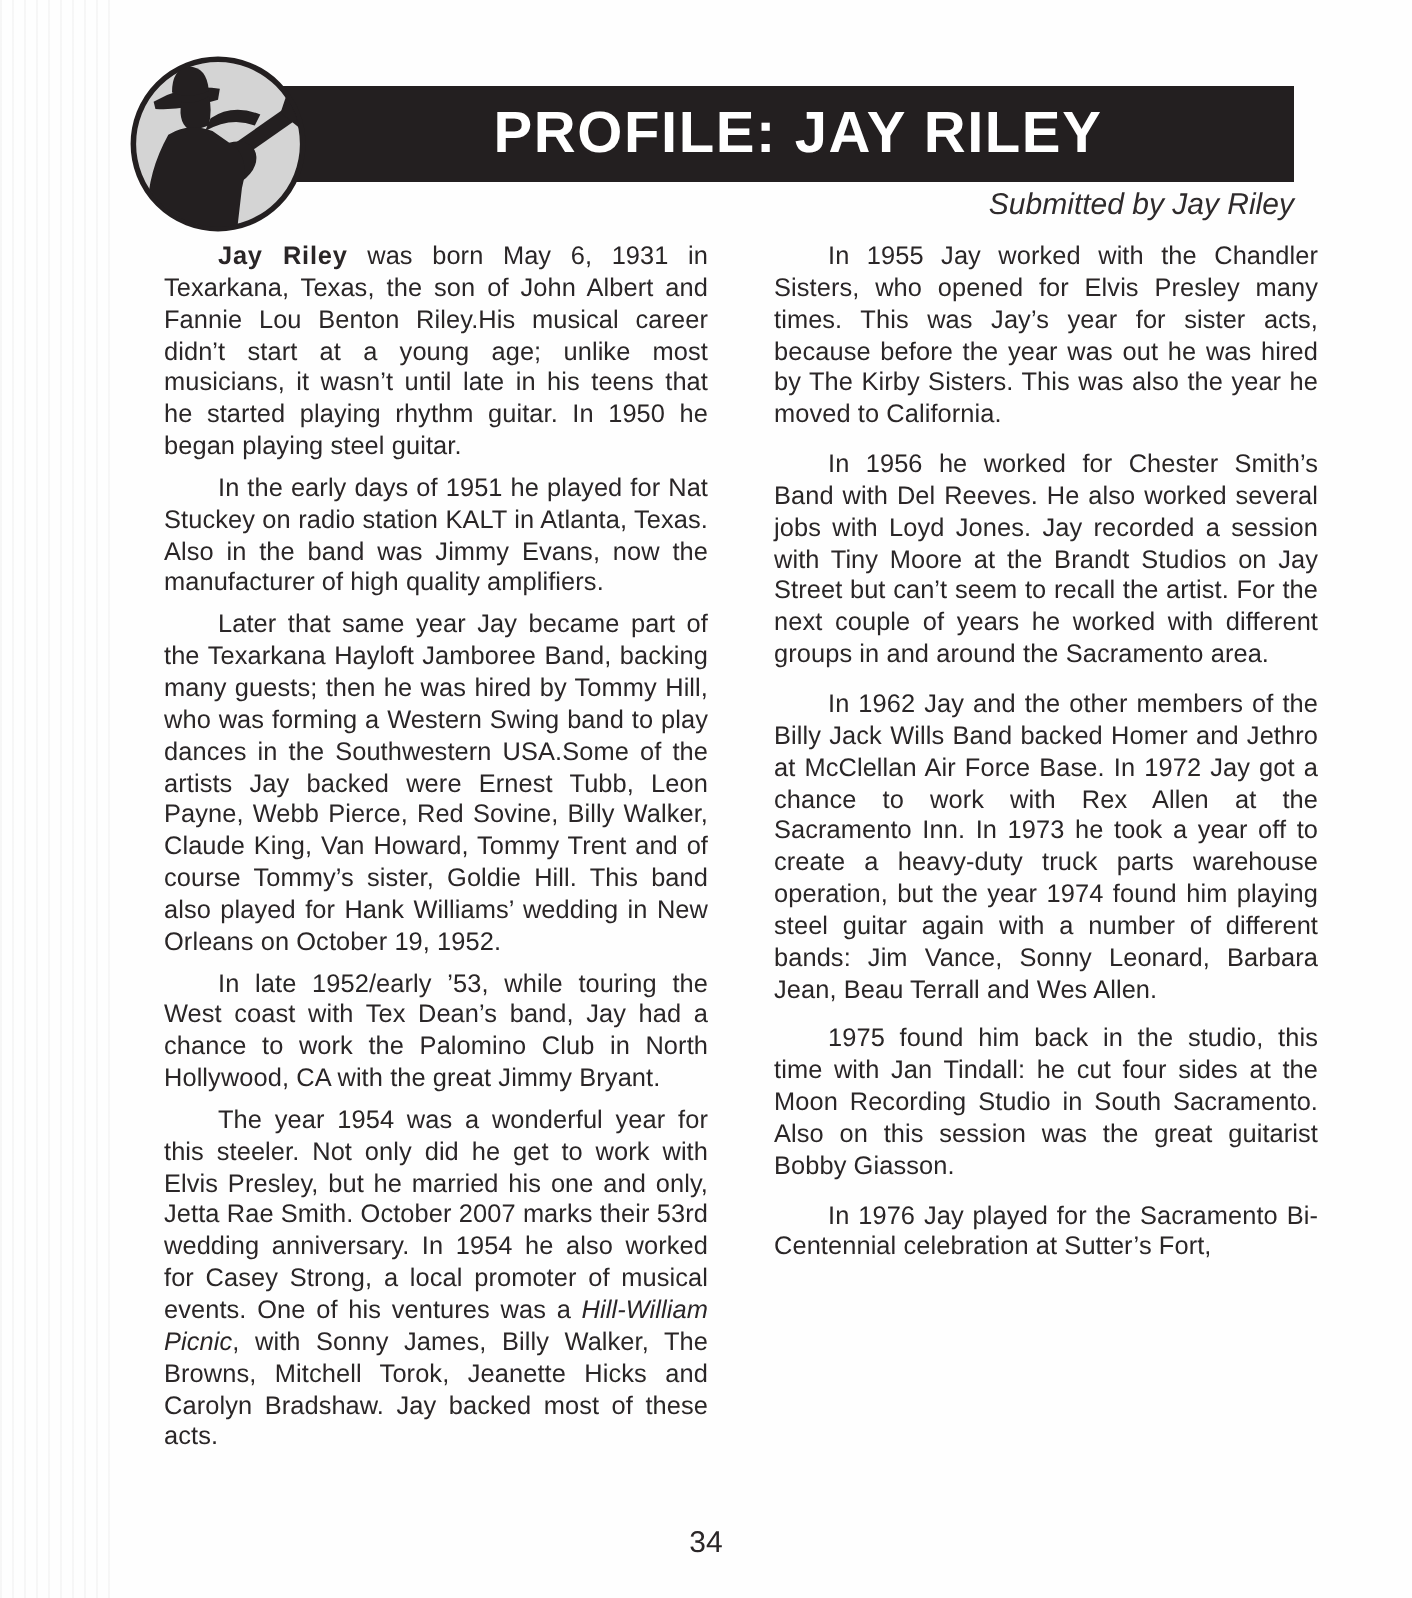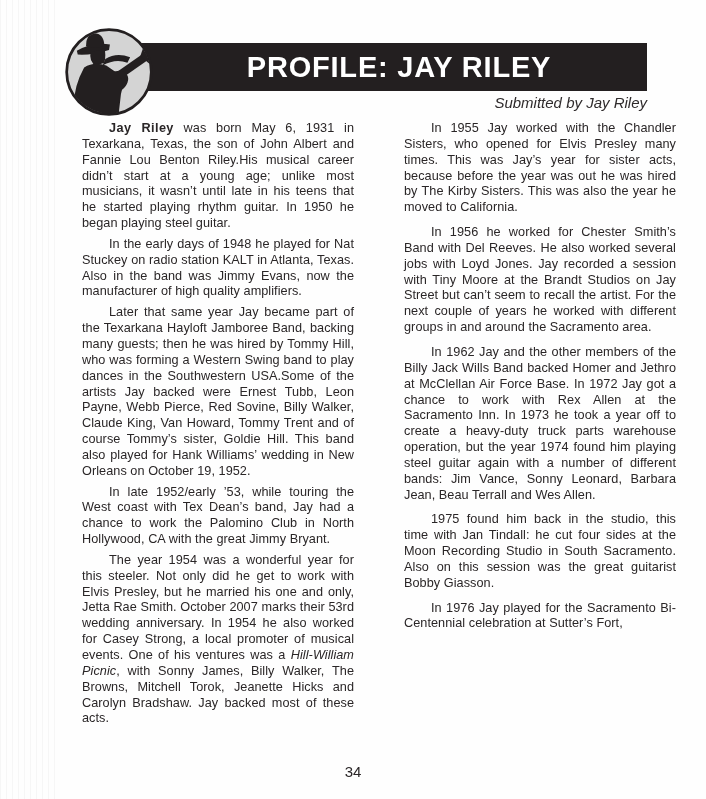--- a/index.html
+++ b/index.html
@@ -34,21 +34,21 @@
     position: absolute; left: 63px; top: 26px; width: 92px; height: 92px;
   }
   .logo svg { display: block; width: 100%; height: 100%; }
   .subtitle {
     position: absolute; left: 99px; top: 94px; width: 548px;
     text-align: right; font-style: italic; font-size: 15px; color: #2f2b2c;
   }
   
   .columns {
     position: absolute; left: 82px; top: 121px;
-    display: flex; gap: 50px;
+    display: flex; gap: 33px;
   }
   .col {
     width: 272px;
     font-size: 12.7px;
     line-height: 15.85px;
     text-align: justify;
     letter-spacing: 0.05px;
     color: #2a2627;
   }
   .col p { margin: 0 0 5px 0; text-indent: 27px; }
@@ -102,21 +102,21 @@
         </g>
       </svg>
     </div>
 
     <div class="subtitle">Submitted by Jay Riley</div>
   </header>
 
   <main class="columns">
     <div class="col col-left">
         <p><span class="b">Jay Riley</span><span> was born May 6, 1931 in Texarkana, Texas, the son of John Albert and Fannie Lou Benton Riley.His musical career didn’t start at a young age; unlike most musicians, it wasn’t until late in his teens that he started playing rhythm guitar. In 1950 he began playing steel guitar.</span></p>
-        <p><span>In the early days of 1948 he played for Nat Stuckey on radio station KALT in Atlanta, Texas. Also in the band was Jimmy Evans, now the manufacturer of high quality amplifiers.</span></p>
+        <p><span>In the early days of 1951 he played for Nat Stuckey on radio station KALT in Atlanta, Texas. Also in the band was Jimmy Evans, now the manufacturer of high quality amplifiers.</span></p>
         <p><span>Later that same year Jay became part of the Texarkana Hayloft Jamboree Band, backing many guests; then he was hired by Tommy Hill, who was forming a Western Swing band to play dances in the Southwestern USA.Some of the artists Jay backed were Ernest Tubb, Leon Payne, Webb Pierce, Red Sovine, Billy Walker, Claude King, Van Howard, Tommy Trent and of course Tommy’s sister, Goldie Hill. This band also played for Hank Williams’ wedding in New Orleans on October 19, 1952.</span></p>
         <p><span>In late 1952/early ’53, while touring the West coast with Tex Dean’s band, Jay had a chance to work the Palomino Club in North Hollywood, CA with the great Jimmy Bryant.</span></p>
         <p><span>The year 1954 was a wonderful year for this steeler. Not only did he get to work with Elvis Presley, but he married his one and only, Jetta Rae Smith. October 2007 marks their 53rd wedding anniversary. In 1954 he also worked for Casey Strong, a local promoter of musical events. One of his ventures was a </span><span class="i">Hill-William Picnic</span><span>, with Sonny James, Billy Walker, The Browns, Mitchell Torok, Jeanette Hicks and Carolyn Bradshaw. Jay backed most of these acts.</span></p>
       </div>
     <div class="col col-right">
         <p><span>In 1955 Jay worked with the Chandler Sisters, who opened for Elvis Presley many times. This was Jay’s year for sister acts, because before the year was out he was hired by The Kirby Sisters. This was also the year he moved to California.</span></p>
         <p><span>In 1956 he worked for Chester Smith’s Band with Del Reeves. He also worked several jobs with Loyd Jones. Jay recorded a session with Tiny Moore at the Brandt Studios on Jay Street but can’t seem to recall the artist. For the next couple of years he worked with different groups in and around the Sacramento area.</span></p>
         <p><span>In 1962 Jay and the other members of the Billy Jack Wills Band backed Homer and Jethro at McClellan Air Force Base. In 1972 Jay got a chance to work with Rex Allen at the Sacramento Inn. In 1973 he took a year off to create a heavy-duty truck parts warehouse operation, but the year 1974 found him playing steel guitar again with a number of different bands: Jim Vance, Sonny Leonard, Barbara Jean, Beau Terrall and Wes Allen.</span></p>
         <p><span>1975 found him back in the studio, this time with Jan Tindall: he cut four sides at the Moon Recording Studio in South Sacramento. Also on this session was the great guitarist Bobby Giasson.</span></p>
         <p><span>In 1976 Jay played for the Sacramento Bi-Centennial celebration at Sutter’s Fort,</span></p>

